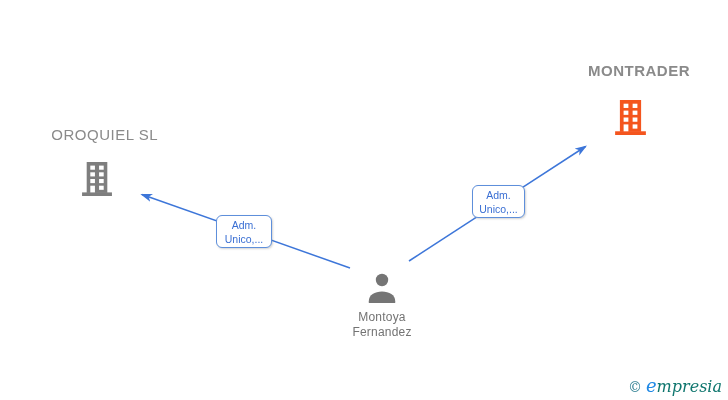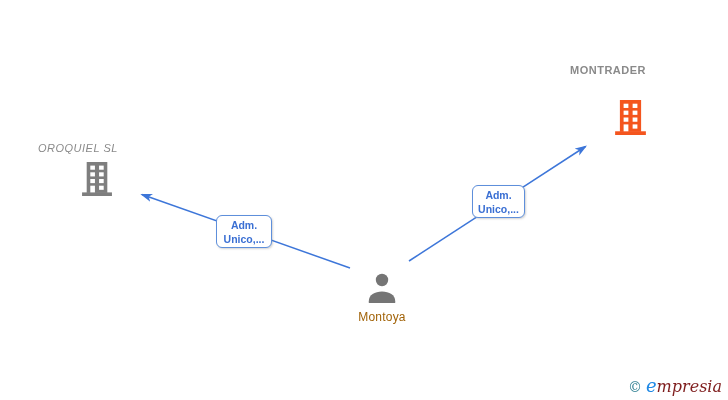--- a/index.html
+++ b/index.html
@@ -8,22 +8,22 @@
     width: 728px;
     height: 400px;
     background: #ffffff;
     overflow: hidden;
     font-family: "Liberation Sans", sans-serif;
   }
   .edges-svg { position: absolute; left: 0; top: 0; }
   .node { position: absolute; }
   .node-label {
     position: absolute;
-    text-align: left;
-    font-size: 11px;
+    text-align: right;
+    font-size: 15px;
     letter-spacing: 0.5px;
     line-height: 15px;
     cursor: default;
   }
   .node-label.bold { font-weight: bold; }
   .person-name {
     position: absolute;
     text-align: center;
     font-size: 12px;
     letter-spacing: 0.2px;
@@ -34,21 +34,20 @@
     box-sizing: border-box;
     background: #ffffff;
     border: 1px solid #5e8fdb;
     border-radius: 6px;
     text-align: center;
     font-size: 10.5px;
     line-height: 14px;
     padding-top: 2px;
     box-shadow: 1px 1px 2px rgba(130,130,130,0.35);
     cursor: pointer;
-    font-weight: bold;
   }
   .edge-label span { display: block; }
   .watermark {
     position: absolute;
     right: 6px;
     bottom: 4px;
     font-family: "DejaVu Serif", serif;
     font-style: italic;
     font-size: 16px;
     cursor: pointer;
@@ -75,21 +74,21 @@
 
   <div class="edge-label" style="left: 216px; top: 215px; width: 56px; height: 33px; color: rgb(58, 111, 211);">
     <span>Adm.</span>
     <span>Unico,...</span>
   </div>
   <div class="edge-label" style="left: 472px; top: 185px; width: 53px; height: 33px; color: rgb(58, 111, 211);">
     <span>Adm.</span>
     <span>Unico,...</span>
   </div>
 
-  <div class="node-label" style="left: 38px; top: 141px; width: 120px; color: rgb(138, 138, 138); font-style: italic;">OROQUIEL SL</div>
+  <div class="node-label" style="left: 38px; top: 127px; width: 120px; color: rgb(138, 138, 138);">OROQUIEL SL</div>
   <div class="node" style="left:82px; top:162px;">
     <svg width="30" height="34" viewBox="0 0 29 33">
       <g fill="#7e7e7e">
         <rect x="0" y="29.5" width="29" height="3.5"></rect>
         <rect x="4.5" y="0" width="20" height="30"></rect>
       </g>
       <g fill="#ffffff">
         <rect x="8" y="3.5" width="4.5" height="4"></rect>
         <rect x="16.5" y="3.5" width="4.5" height="4"></rect>
         <rect x="8" y="10" width="4.5" height="4"></rect>
@@ -125,21 +124,22 @@
   </div>
 
   <div class="node" style="left:366px; top:272px;">
     <svg width="32" height="32" viewBox="0 0 32 32">
       <g fill="#757575">
         <circle cx="16" cy="8" r="6.2"></circle>
         <path d="M2.8,31 v-1.8 c0-6.2 5.9-9.6 13.2-9.6 s13.2,3.4 13.2,9.6 V31 Z"></path>
       </g>
     </svg>
   </div>
-  <div class="person-name" style="left: 322px; top: 310px; width: 120px; color: #a16207;">
+  <div class="person-name" style="left: 322px; top: 310px; width: 120px; color: #737373;">
     <div>Montoya</div>
+    <div>Fernandez</div>
   </div>
 
   <div class="watermark">
-    <span class="copy" style="color: rgb(46, 127, 146);">©</span><span class="brand-e" style="color: rgb(30, 136, 229);">e</span><span style="color: #7f1d1d; margin-top: 7px;">mpresia</span>
+    <span class="copy" style="color: rgb(46, 127, 146);">©</span><span class="brand-e" style="color: rgb(30, 136, 229);">e</span><span style="color: #0f766e; margin-top: 7px;">mpresia</span>
   </div>
 
 </div>
 
 </body></html>

